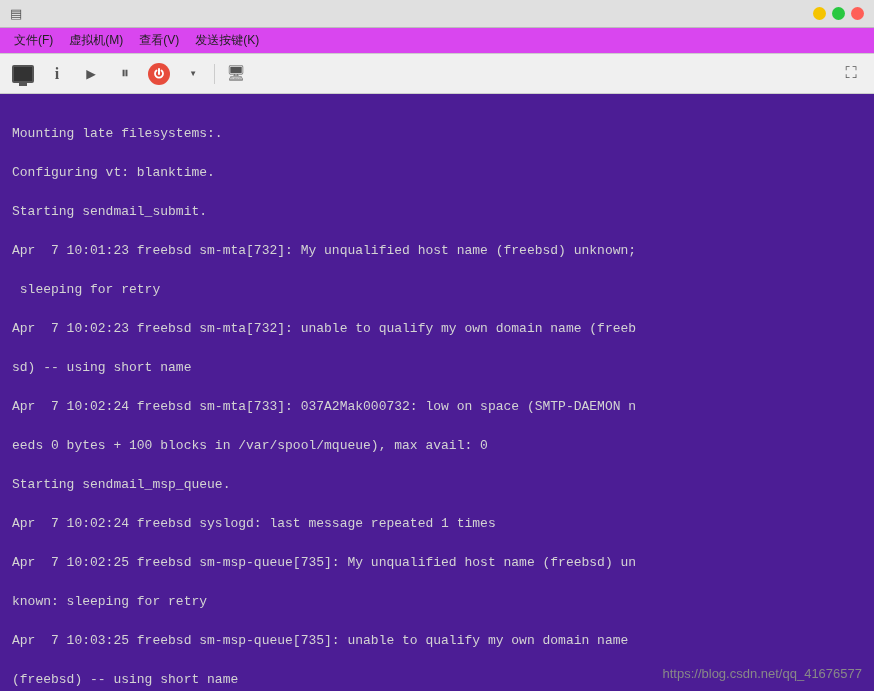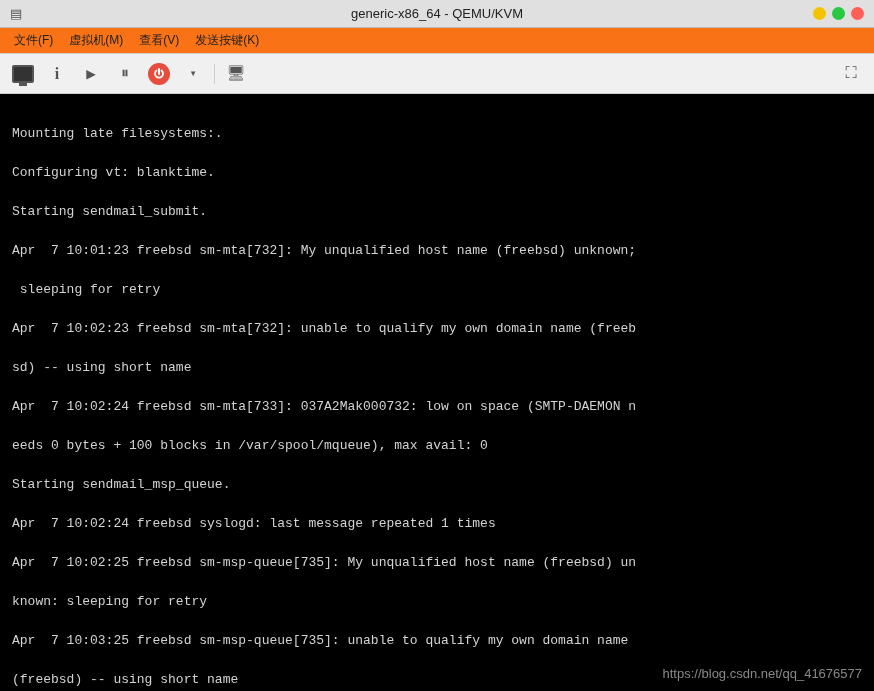--- a/index.html
+++ b/index.html
@@ -48,21 +48,21 @@
       position: absolute;
       left: 10px;
       font-size: 13px;
       color: #555;
       font-family: Arial, sans-serif;
     }
 
     
     .menu-bar {
       height: 26px;
-      background: #f97316;
+      background: #d946ef;
       border-bottom: 1px solid #ccc;
       display: flex;
       align-items: center;
       padding: 0 8px;
       gap: 4px;
     }
     .menu-item {
       font-size: 12px;
       color: #222;
       font-family: Arial, sans-serif;
@@ -125,21 +125,21 @@
 
     .toolbar-sep {
       width: 1px;
       height: 20px;
       background: #ccc;
       margin: 0 2px;
     }
 
     
     .terminal {
-      background: #000000;
+      background: #4c1d95;
       color: #d3d3d3;
       font-family: 'Courier New', Courier, monospace;
       font-size: 13px;
       line-height: 1.5;
       padding: 10px 12px;
       height: calc(691px - 28px - 26px - 40px);
       position: relative;
       overflow: hidden;
     }
 
@@ -158,21 +158,20 @@
       color: #888;
       font-size: 13px;
       font-family: Arial, sans-serif;
     }
   </style>
 </head>
 <body>
 
 <div class="title-bar">
   <span class="title-bar-left">▤</span>
-  <span class="title-bar-title">generic-x86_64 - QEMU/KVM</span>
   <div class="title-bar-controls">
     <span class="title-btn minimize"></span>
     <span class="title-btn maximize"></span>
     <span class="title-btn close"></span>
   </div>
 </div>
 
 <div class="menu-bar">
   <span class="menu-item">文件(F)</span>
   <span class="menu-item">虚拟机(M)</span>

